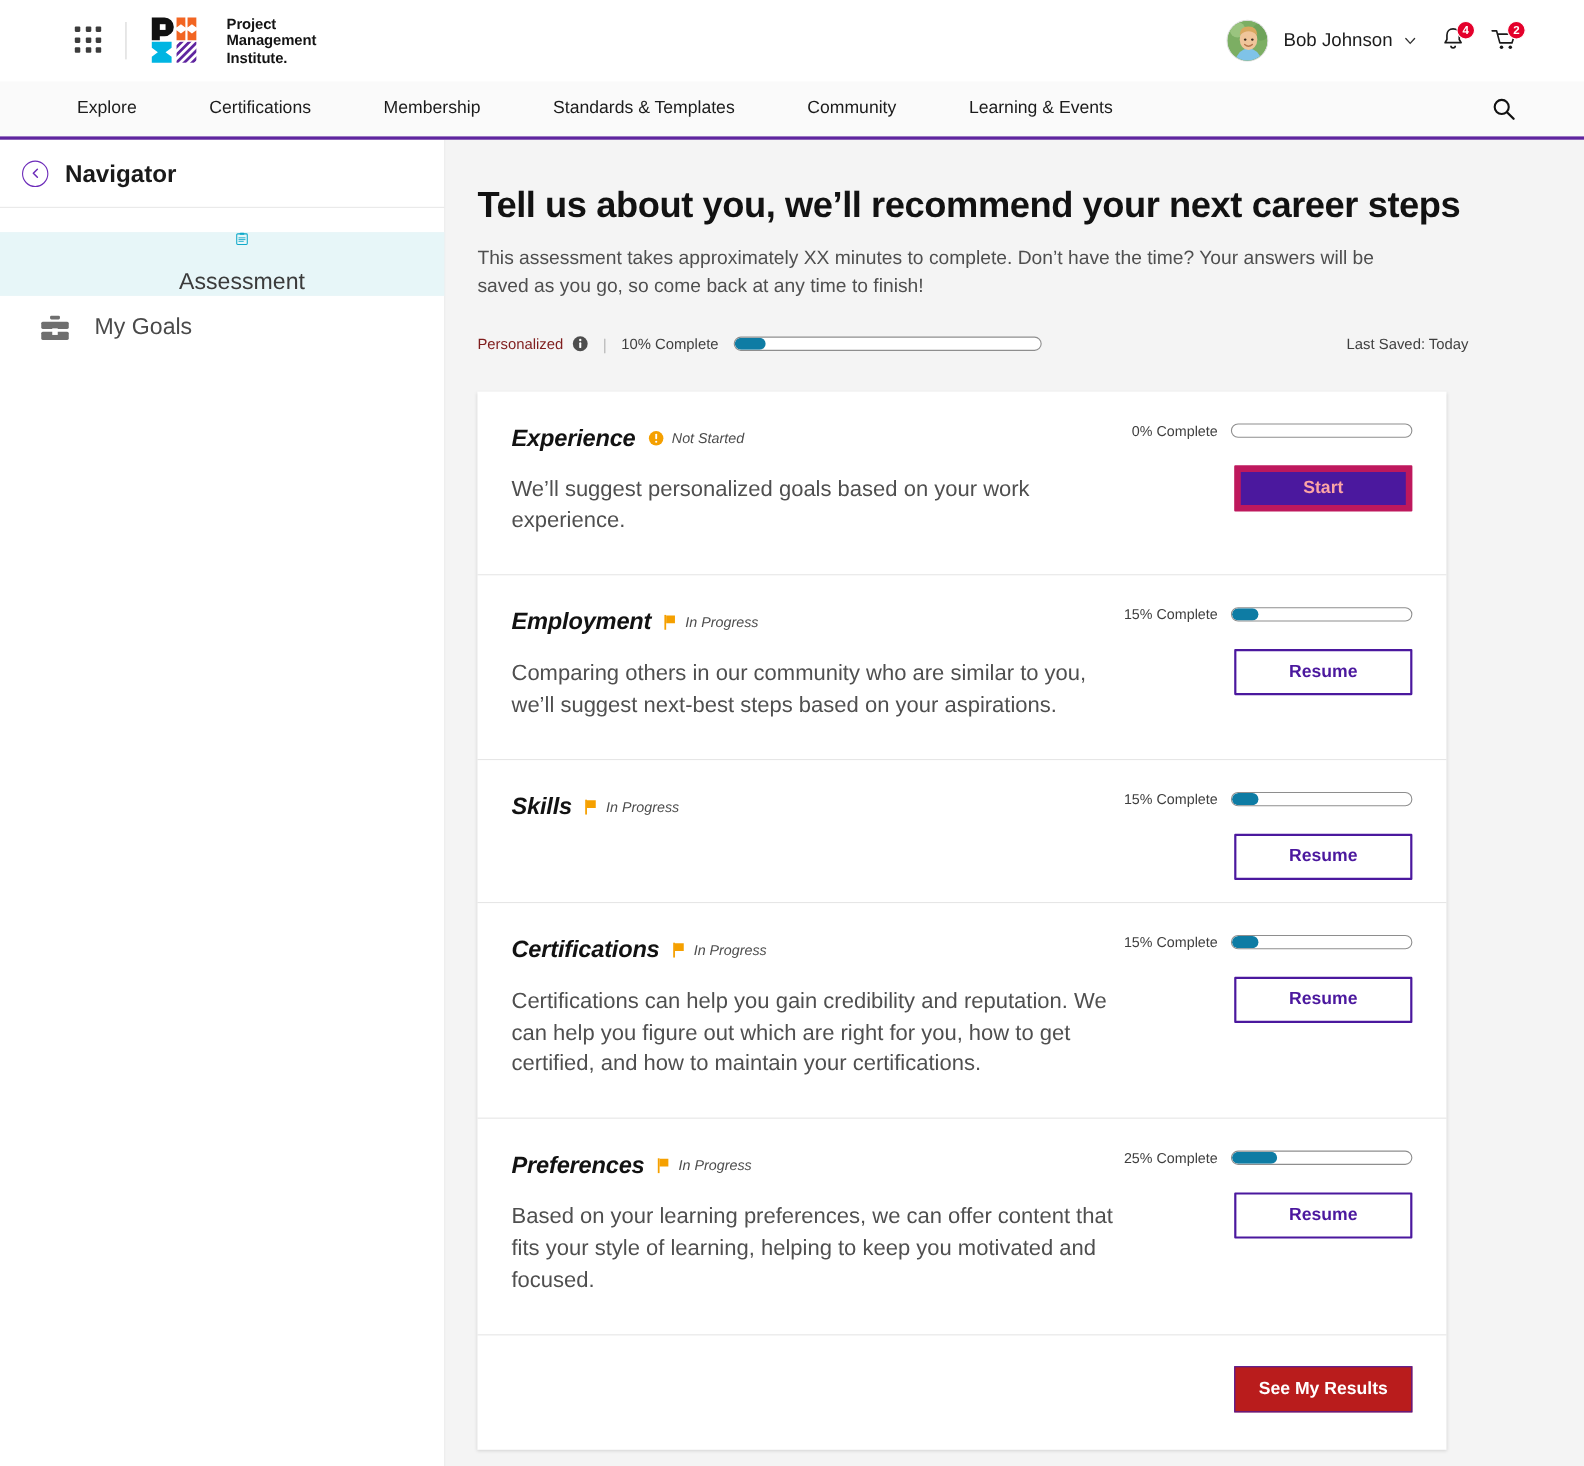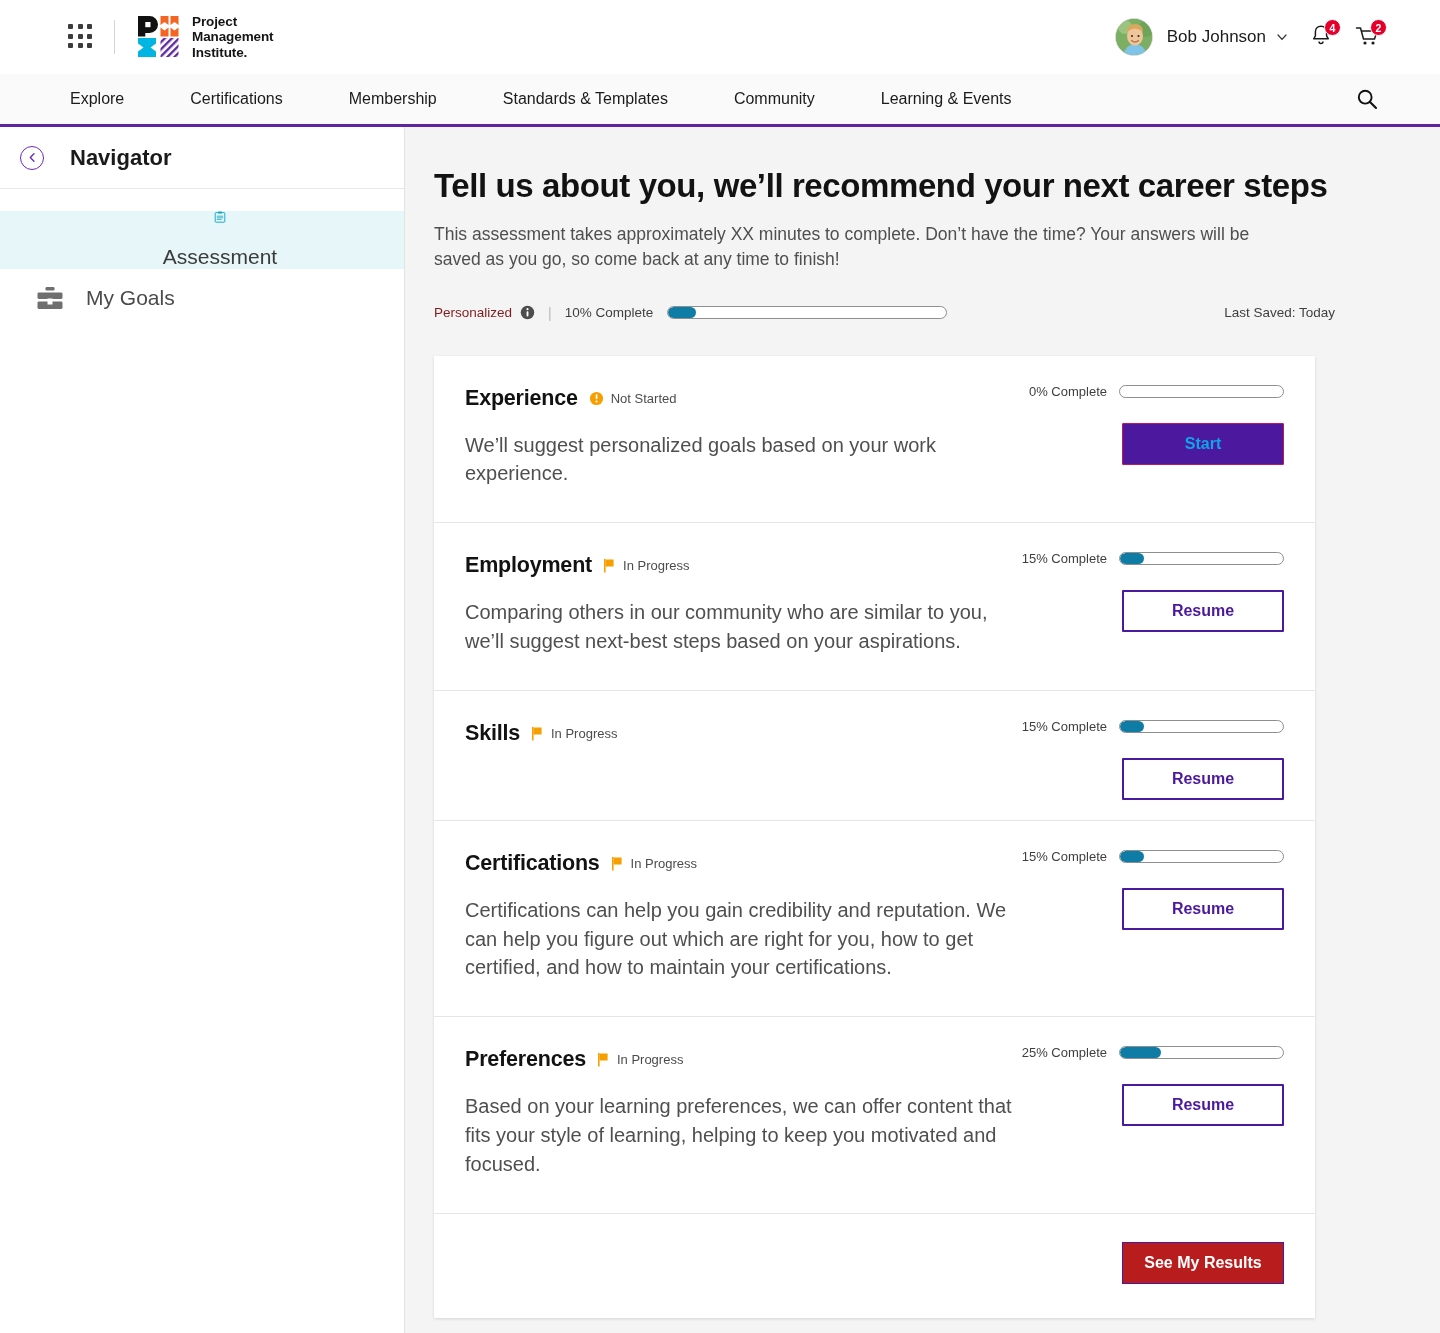--- a/index.html
+++ b/index.html
@@ -23,21 +23,21 @@
     width: 26px; height: 26px;
     display: grid;
     grid-template-columns: repeat(3, 1fr);
     grid-template-rows: repeat(3, 1fr);
     gap: 3px;
     cursor: pointer;
   }
   .waffle i { display:block; width:5px; height:5px; border-radius:1px; background:#3c3c3c; }
   .vdiv { width:1px; height:34px; background:#d4d4d4; margin-left:20px; }
 
-  .logo { margin-left: 22px; display:flex; align-items:center; gap:9px; cursor:pointer; }
+  .logo { margin-left: 22px; display:flex; align-items:center; gap:23px; cursor:pointer; }
   .logo-mark { width: 46px; height: 44px; }
   .logo-text { line-height: 1.16; font-size: 13.5px; font-weight: bold; color:#141414; letter-spacing:-0.1px;}
 
   .user-area {
     position:absolute; right: 60px; top:0; height:74px;
     display:flex; align-items:center; gap: 14px;
   }
   .avatar {
     width: 38px; height: 38px; border-radius: 50%;
     overflow:hidden; flex: none; border:1px solid #dedede;
@@ -73,21 +73,21 @@
   
   .body-wrap { display:flex; width:100%; height: calc(1333px - 74px - 53px); }
 
   .sidebar {
     width: 405px; flex:none;
     background:#ffffff;
     border-right: 1px solid #e3e3e3;
     height: 1206px;
   }
   .nav-head {
-    height: 62px; display:flex; align-items:center; gap:26px;
+    height: 62px; display:flex; align-items:center; gap:15px;
     padding-left: 20px; border-bottom: 1px solid #e8e8e8;
   }
   .back-circle {
     width:24px; height:24px; border-radius:50%;
     border: 1.6px solid #6c2bb9;
     display:flex; align-items:center; justify-content:center;
     cursor:pointer; flex:none;
   }
   .nav-title { font-size: 22px; font-weight: bold; color:#1a1a1a; }
 
@@ -142,42 +142,42 @@
     background:#ffffff; width: 881px;
     box-shadow: 0 1px 3px rgba(0,0,0,0.13);
   }
   .sect {
     padding: 30px 30px 34px 31px;
     border-bottom: 1px solid #e6e6e6;
     display:flex; position:relative; min-height: 130px;
   }
   .sect:last-child { border-bottom: none; }
   .sect-left { width: 560px; }
-  .sect-head { display:flex; align-items:center; gap: 11px; margin-bottom: 20px; }
+  .sect-head { display:flex; align-items:center; gap: 11px; margin-bottom: 20px; font-style: italic; }
   .sect-title { font-size: 21.5px; font-weight: bold; color:#121212; letter-spacing:-0.2px; }
   .status { display:flex; align-items:center; gap:7px;text-align:right; }
   .status-text { font-size: 13px; color:#4c4c4c; }
   .sect-desc { font-size: 20px; color:#4f4f4f; line-height: 1.44; }
 
   .sect-right {
     position:absolute; right: 31px; top: 28px;
     width: 300px; display:flex; flex-direction:column; align-items:flex-end;
   }
   .pct-row { display:flex; align-items:center; gap: 12px; }
   .pct-label { font-size: 13px; color:#3f3f3f; }
   .pbar-card { width: 165px; }
 
   .btn {
     margin-top: 24px;
     width: 162px; height: 42px;
     font-size: 16px; font-weight: bold;
     display:flex; align-items:center; justify-content:center;
     cursor:pointer; border-radius:1px;
   }
-  .btn-solid { background:#4b189e; color:#0ea5e9; border: 1px solid #be185d; }
+  .btn-solid { background:#4b189e; color:#fca5a5; border: 6px solid #be185d; }
   .btn-outline { background:#ffffff; color:#4b189e; border: 2px solid #4b189e; }
 
   .footer-sect {
     padding: 28px 31px 34px 31px;
     display:flex; justify-content:flex-end;
   }
   .btn-results {
     width: 162px; height: 42px; margin-top: 0;
     background:#b91c1c; color:#ffffff; border:1px solid #4b189e;
     font-size:16px; font-weight:bold;

